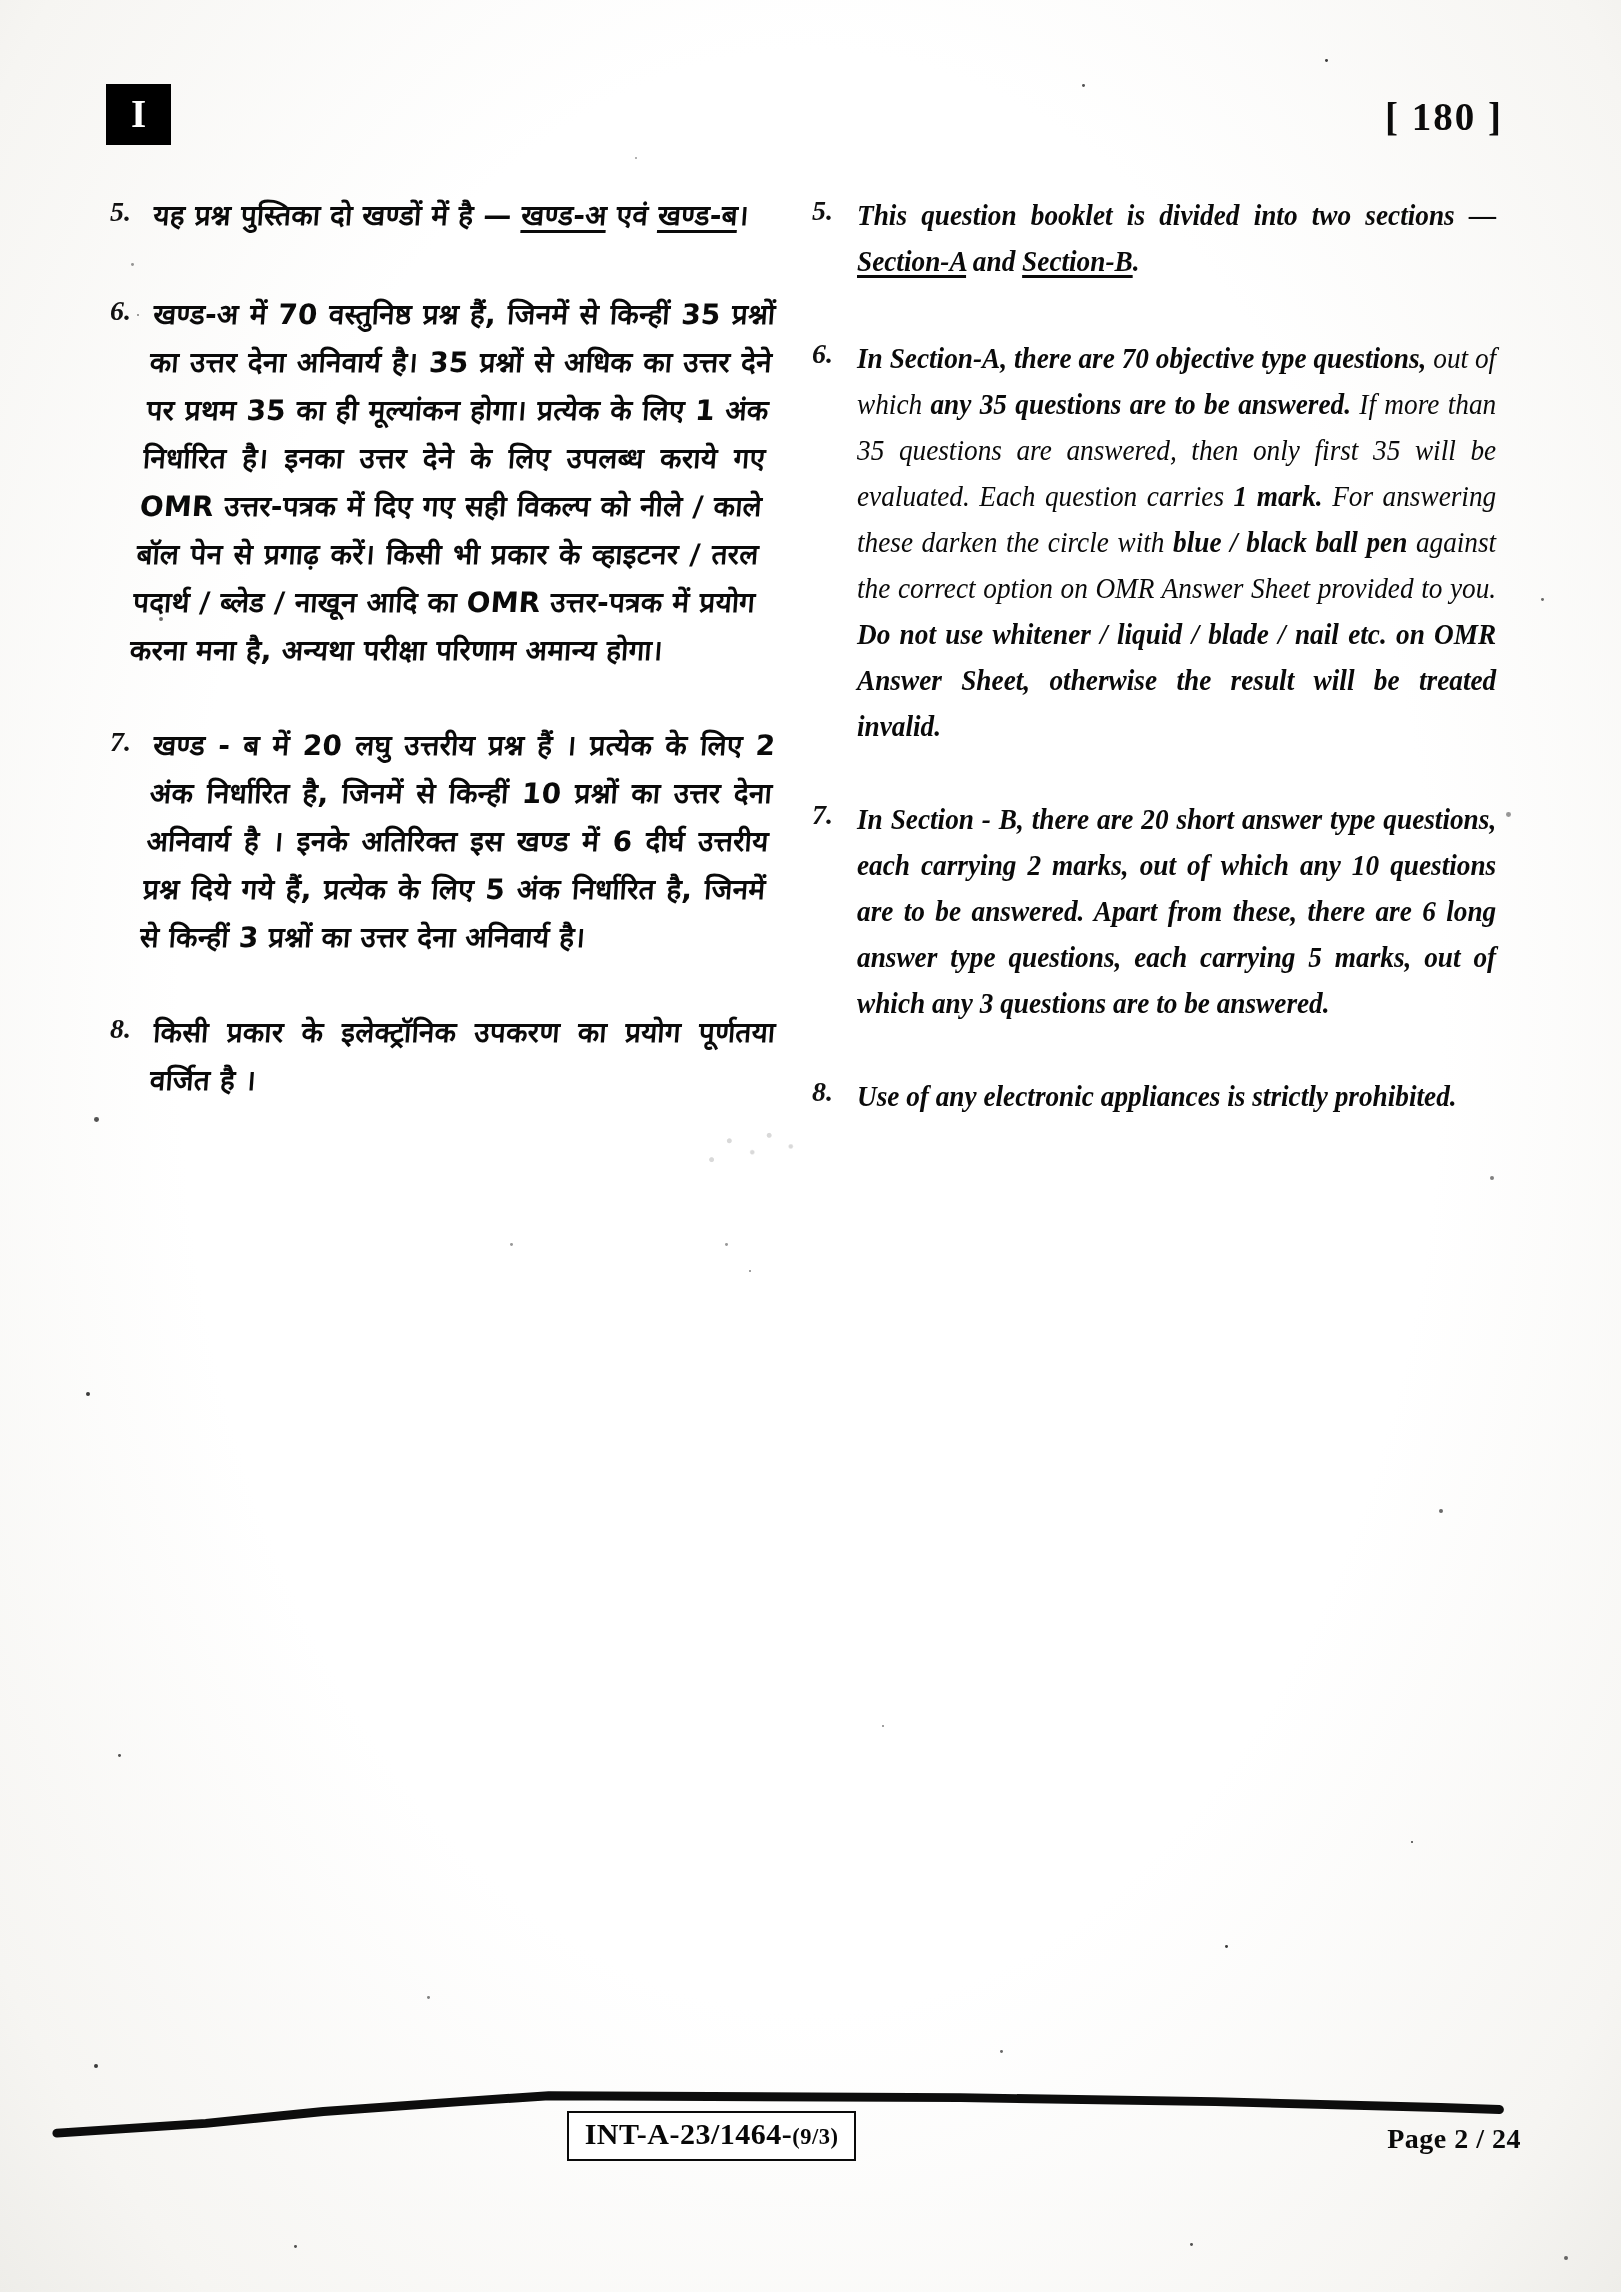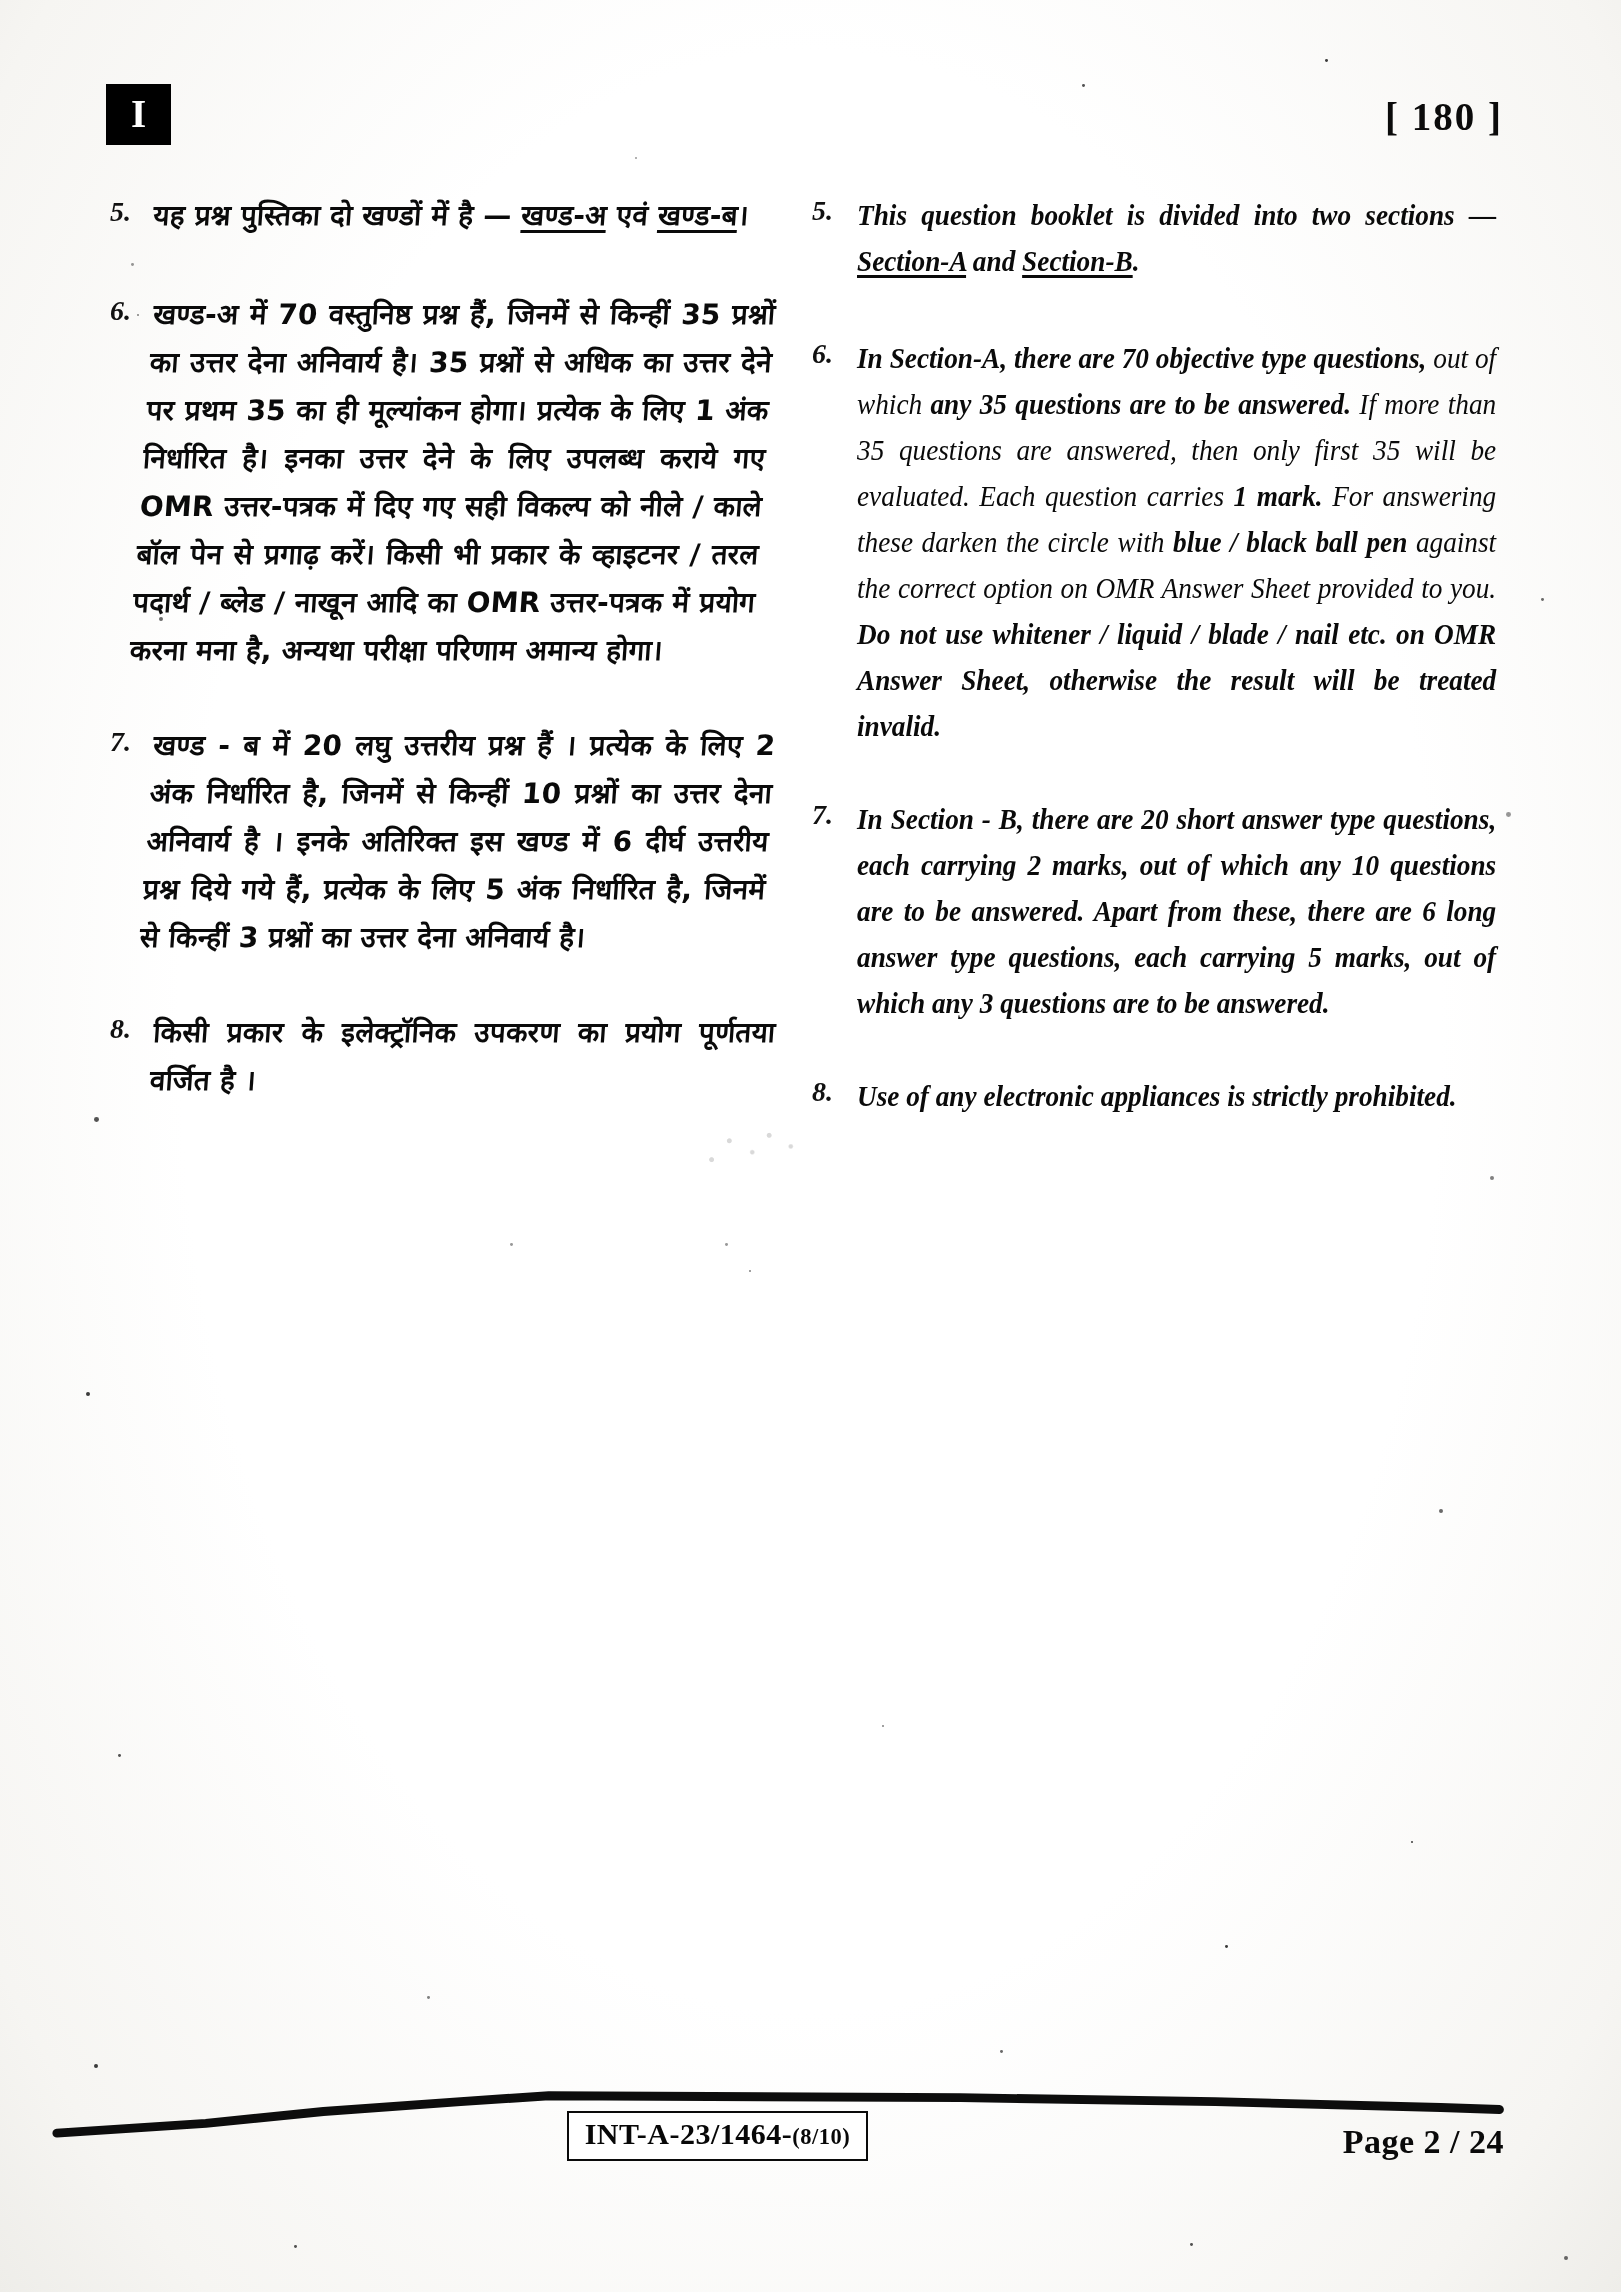--- a/index.html
+++ b/index.html
@@ -181,24 +181,24 @@
     letter-spacing: 0.5px;
     color: #070707;
     white-space: nowrap;
   }
   #footer-code-box .suffix {
     font-size: 22.5px;
     font-weight: 700;
   }
   #footer-page {
     position: absolute;
-    right: 117px;
+    right: 100px;
     top: 47px;
     font-family: "Liberation Serif", serif;
-    font-size: 34px;
+    font-size: 28px;
     font-weight: 700;
     color: #0a0a0a;
     letter-spacing: 0.5px;
   }
 
   
   .speck {
     position: absolute;
     background: #1a1a1a;
     border-radius: 50%;
@@ -287,21 +287,21 @@
 
   <div id="smudge"></div>
 
   <div id="footer">
 
     <svg id="footer-rule" viewBox="0 0 1654 70" preserveAspectRatio="none">
       <path d="M 58 58 L 210 48 L 330 36 L 470 26 L 560 20 L 980 22 L 1240 26 L 1470 32 L 1530 34" stroke="#0d0d0d" stroke-width="9" fill="none" stroke-linecap="round" stroke-linejoin="round"></path>
     </svg>
 
     <div id="footer-code-box">
-      <span>INT-A-23/1464-</span><span class="suffix">(8/10)</span>
+      <span>INT-A-23/1464-</span><span class="suffix">(9/3)</span>
     </div>
 
     <div id="footer-page">Page 2 / 24</div>
   </div>
 
 <div class="speck" style="left: 131px; top: 263px; width: 2.9px; height: 2.9px; opacity: 0.45;"></div>
     <div class="speck" style="left: 137px; top: 314px; width: 2px; height: 2px; opacity: 0.55;"></div>
     <div class="speck" style="left: 159px; top: 617px; width: 3.9px; height: 3.9px; opacity: 0.65;"></div>
     <div class="speck" style="left: 94px; top: 1117px; width: 4.9px; height: 4.9px; opacity: 0.75;"></div>
     <div class="speck" style="left: 86px; top: 1392px; width: 3.9px; height: 3.9px; opacity: 0.85;"></div>

